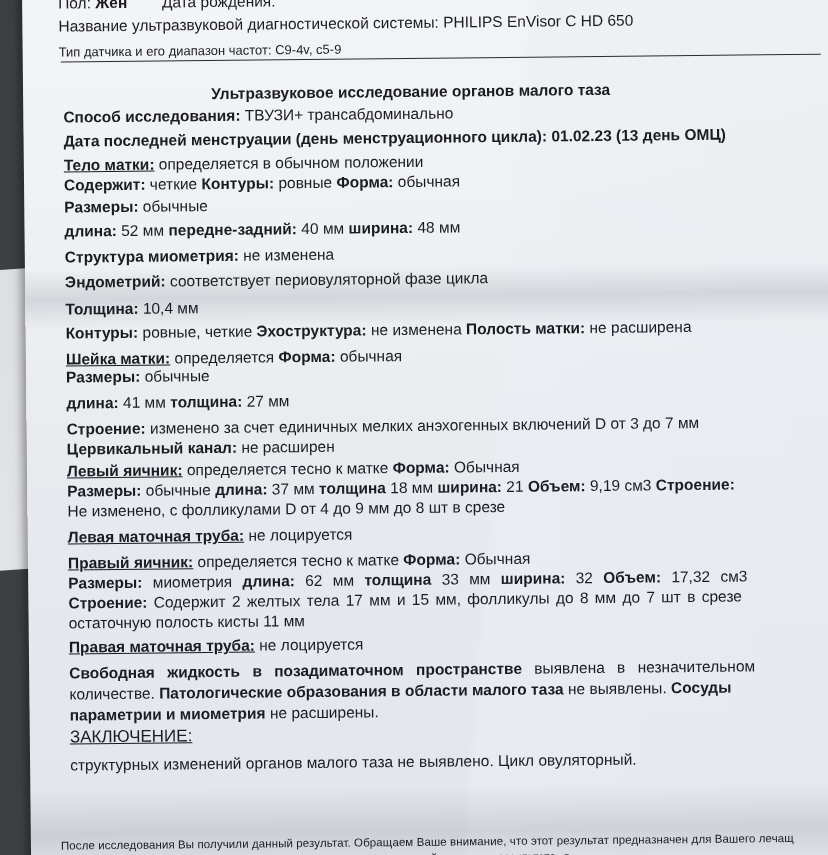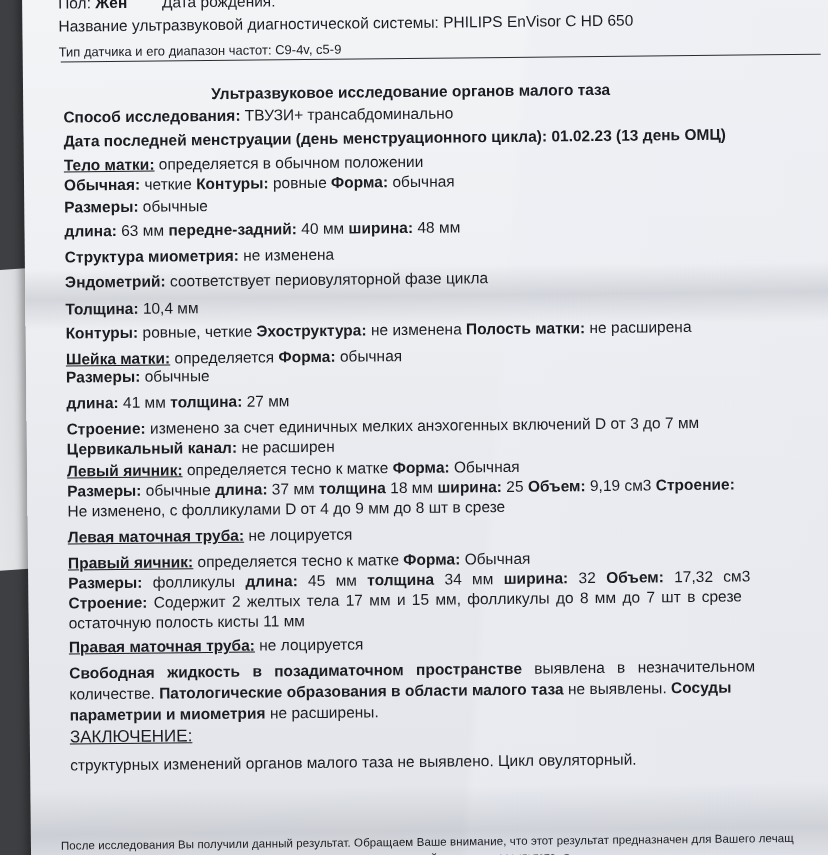--- a/index.html
+++ b/index.html
@@ -105,34 +105,34 @@
   <div class="line" style="top:142px; left:40px;">
     <span class="b">Дата последней менструации (день менструационного цикла):</span>
     <span class="b">01.02.23 (13 день ОМЦ)</span>
   </div>
 
   <div class="line" style="top:166px;">
     <span class="u">Тело матки:</span>
     <span>определяется в обычном положении</span>
   </div>
   <div class="line" style="top:186px;">
-    <span class="b">Обычная:</span>
+    <span class="b">Содержит:</span>
     <span>четкие</span>
     <span class="b">Контуры:</span>
     <span>ровные</span>
     <span class="b">Форма:</span>
     <span>обычная</span>
   </div>
   <div class="line" style="top:208px;">
     <span class="b">Размеры:</span>
     <span>обычные</span>
   </div>
   <div class="line" style="top:232px;">
     <span class="b">длина:</span>
-    <span>63 мм</span>
+    <span>52 мм</span>
     <span class="b">передне-задний:</span>
     <span>40 мм</span>
     <span class="b">ширина:</span>
     <span>48 мм</span>
   </div>
   <div class="line" style="top:258px;">
     <span class="b">Структура миометрия:</span>
     <span>не изменена</span>
   </div>
   <div class="line" style="top:283px;">
@@ -184,46 +184,46 @@
     <span>Обычная</span>
   </div>
   <div class="line" style="top:492px;">
     <span class="b">Размеры:</span>
     <span>обычные</span>
     <span class="b">длина:</span>
     <span>37 мм</span>
     <span class="b">толщина</span>
     <span>18 мм</span>
     <span class="b">ширина:</span>
-    <span>25</span>
+    <span>21</span>
     <span class="b">Объем:</span>
     <span>9,19 см3</span>
     <span class="b">Строение:</span>
   </div>
   <div class="line" style="top:512px;">
     <span>Не изменено, с фолликулами D от 4 до 9 мм до 8 шт  в срезе</span>
   </div>
   <div class="line" style="top:538px;">
     <span class="u">Левая маточная труба:</span>
     <span>не лоцируется</span>
   </div>
 
   <div class="line" style="top:564px;">
     <span class="u">Правый яичник:</span>
     <span>определяется тесно к матке</span>
     <span class="b">Форма:</span>
     <span>Обычная</span>
   </div>
   <div class="line" style="top:584px; word-spacing:6px;">
     <span class="b">Размеры:</span>
-    <span>фолликулы</span>
-    <span class="b">длина:</span>
-    <span>45 мм</span>
+    <span>миометрия</span>
+    <span class="b">длина:</span>
+    <span>62 мм</span>
     <span class="b">толщина</span>
-    <span>34 мм</span>
+    <span>33 мм</span>
     <span class="b">ширина:</span>
     <span>32</span>
     <span class="b">Объем:</span>
     <span>17,32 см3</span>
   </div>
   <div class="line" style="top:604px; word-spacing:2px;">
     <span class="b">Строение:</span>
     <span>Содержит 2 желтых тела 17 мм и 15 мм, фолликулы до 8 мм до 7 шт в срезе</span>
   </div>
   <div class="line" style="top:624px;">

